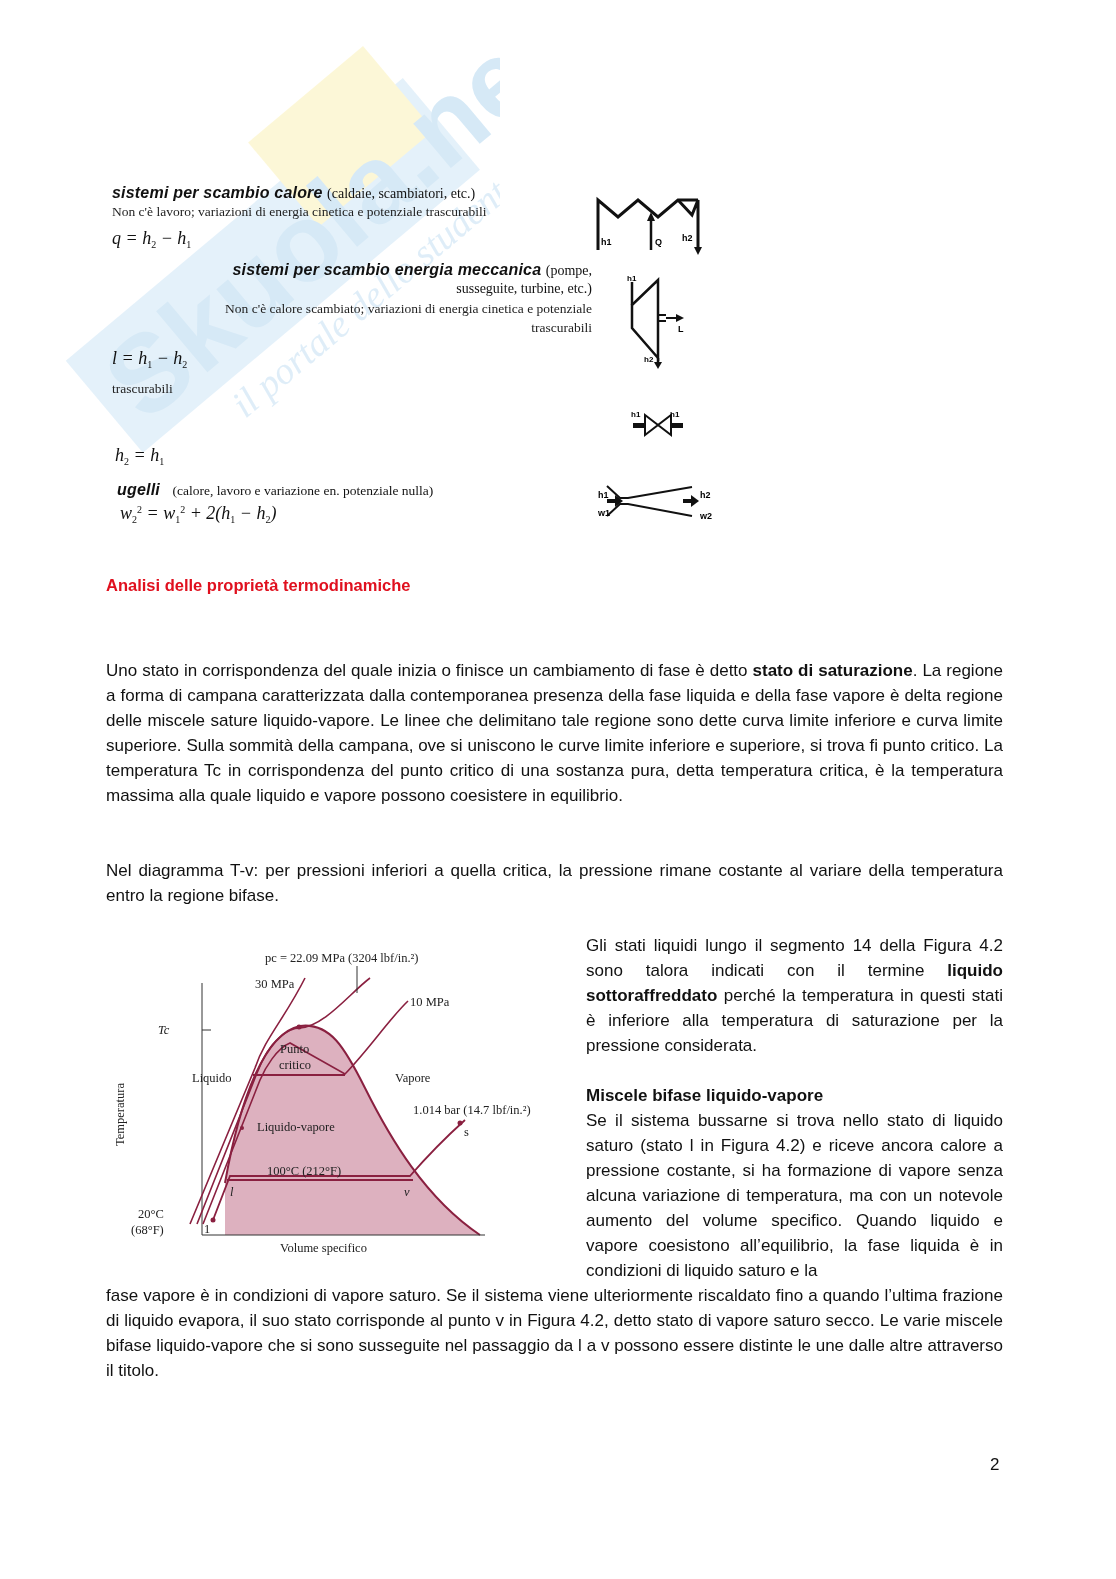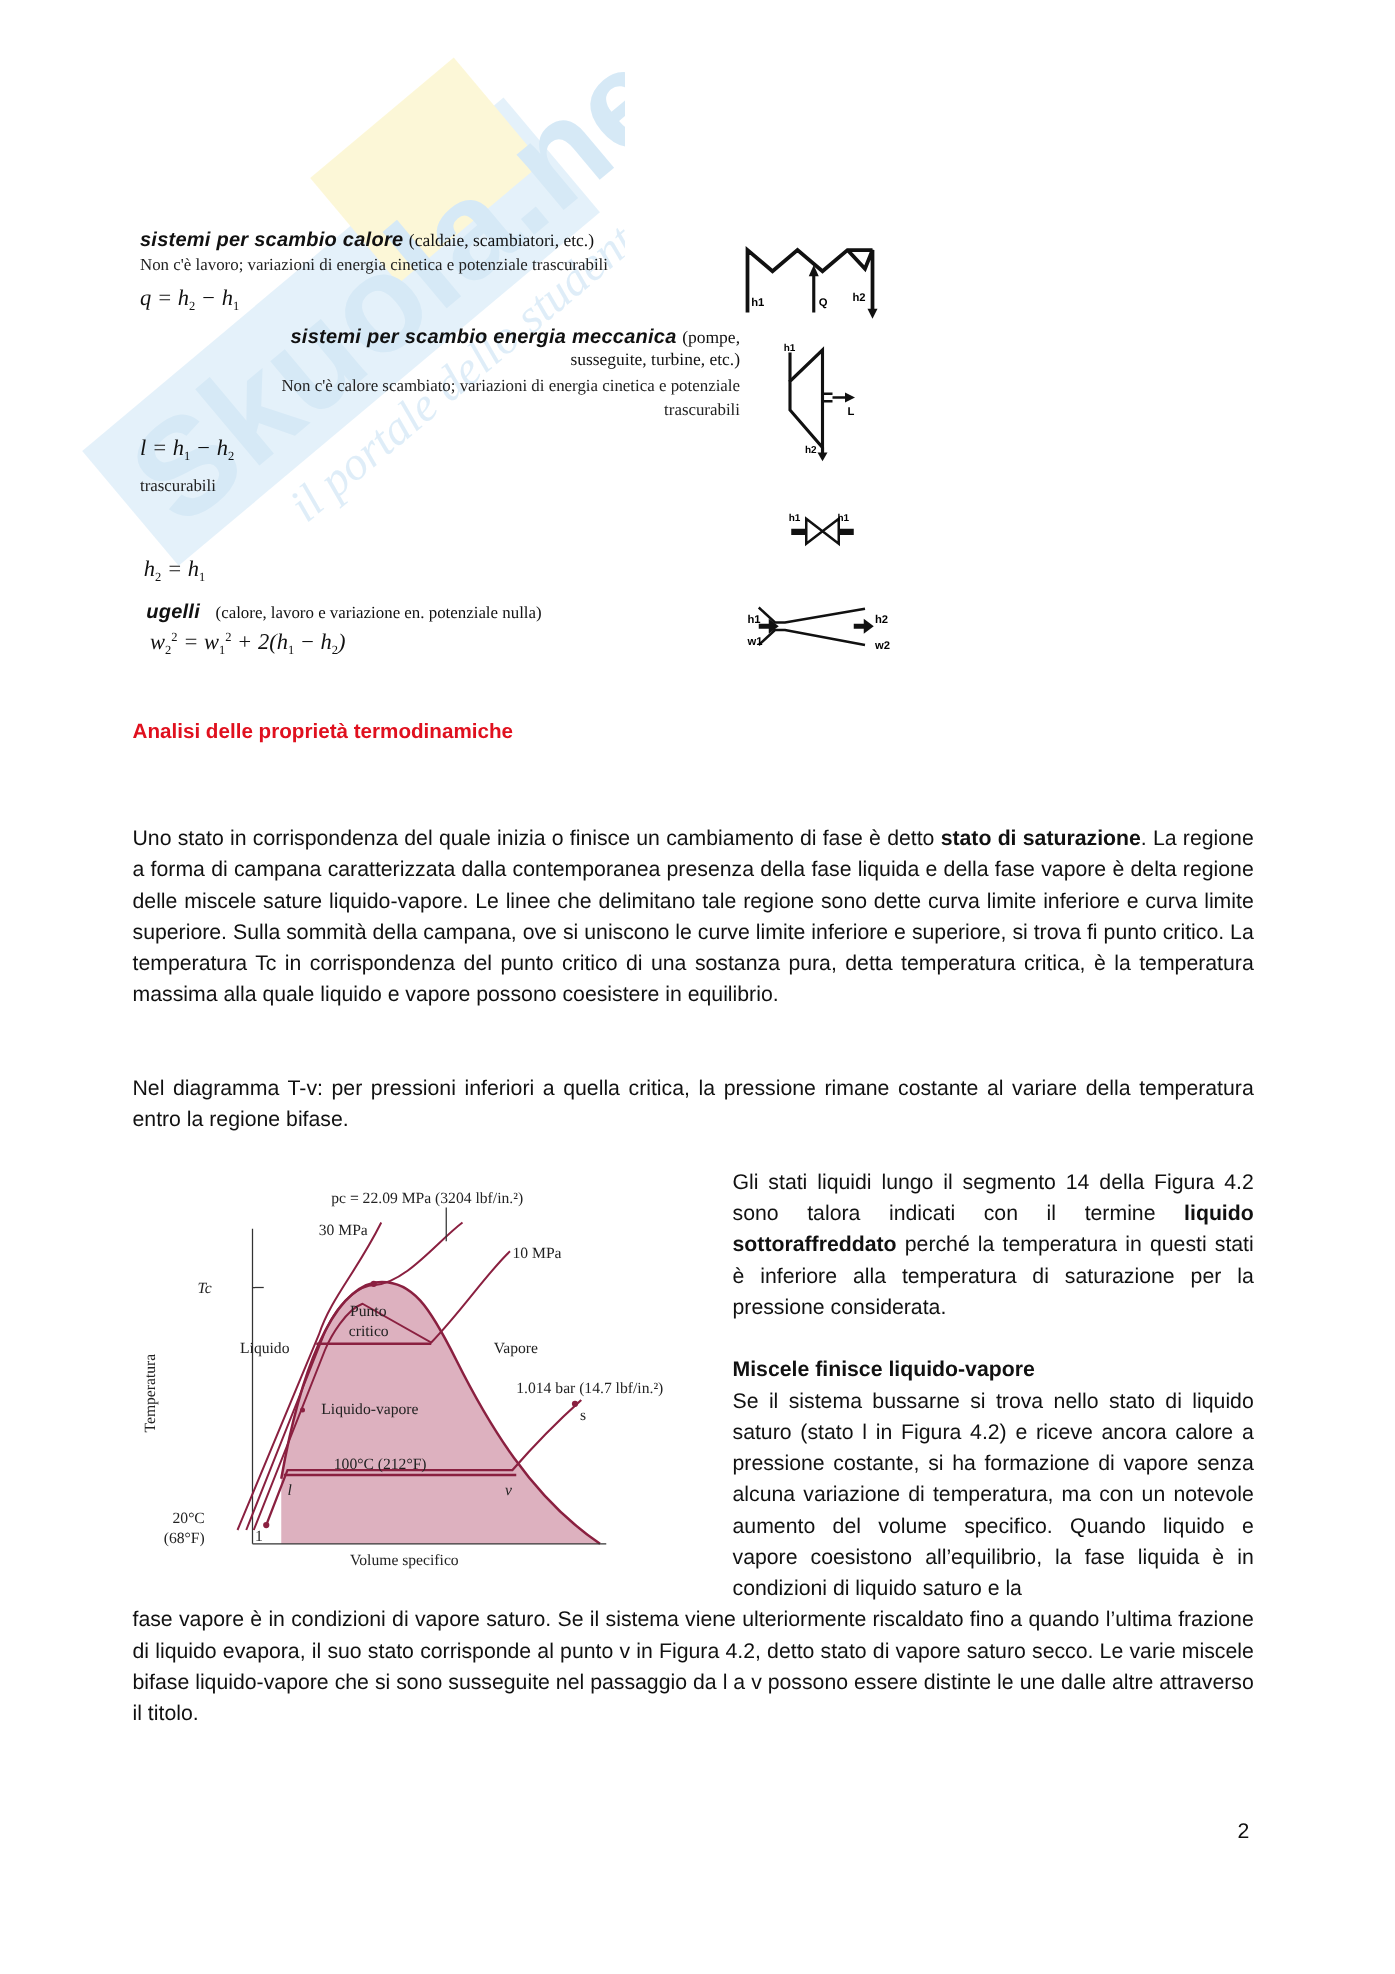--- a/index.html
+++ b/index.html
@@ -162,19 +162,19 @@
   <text class="fig-label" x="33" y="280">20°C</text>
   <text class="fig-label" x="26" y="296">(68°F)</text>
   <text class="fig-label" x="19" y="208" transform="rotate(-90 19 208)">Temperatura</text>
   <text class="fig-label" x="175" y="314">Volume specifico</text>
 </svg>
 
 <div class="abs body-text" style="left:586px; top:933px; width:417px;">
   <span>Gli stati liquidi lungo il segmento 14 della Figura 4.2 sono talora indicati con il termine </span><span class="bold">liquido sottoraffreddato</span><span> perché la temperatura in questi stati è inferiore alla temperatura di saturazione per la pressione considerata.</span>
 </div>
 
-<div class="abs body-text sub-heading" style="left:586px; top:1083px;">Miscele finisce liquido-vapore</div>
+<div class="abs body-text sub-heading" style="left:586px; top:1083px;">Miscele bifase liquido-vapore</div>
 
 <div class="abs body-text" style="left:586px; top:1108px; width:417px;">Se il sistema bussarne si trova nello stato di liquido saturo (stato l in Figura 4.2) e riceve ancora calore a pressione costante, si ha formazione di vapore senza alcuna variazione di temperatura, ma con un notevole aumento del volume specifico. Quando liquido e vapore coesistono all’equilibrio, la fase liquida è in condizioni di liquido saturo e la</div>
 
 <div class="abs body-text" style="left:106px; top:1283px; width:897px;">fase vapore è in condizioni di vapore saturo. Se il sistema viene ulteriormente riscaldato fino a quando l’ultima frazione di liquido evapora, il suo stato corrisponde al punto v in Figura 4.2, detto stato di vapore saturo secco. Le varie miscele bifase liquido-vapore che si sono susseguite nel passaggio da l a v possono essere distinte le une dalle altre attraverso il titolo.</div>
 
 <div class="abs page-number" style="left:990px; top:1455px;">2</div>
 
 </body></html>

